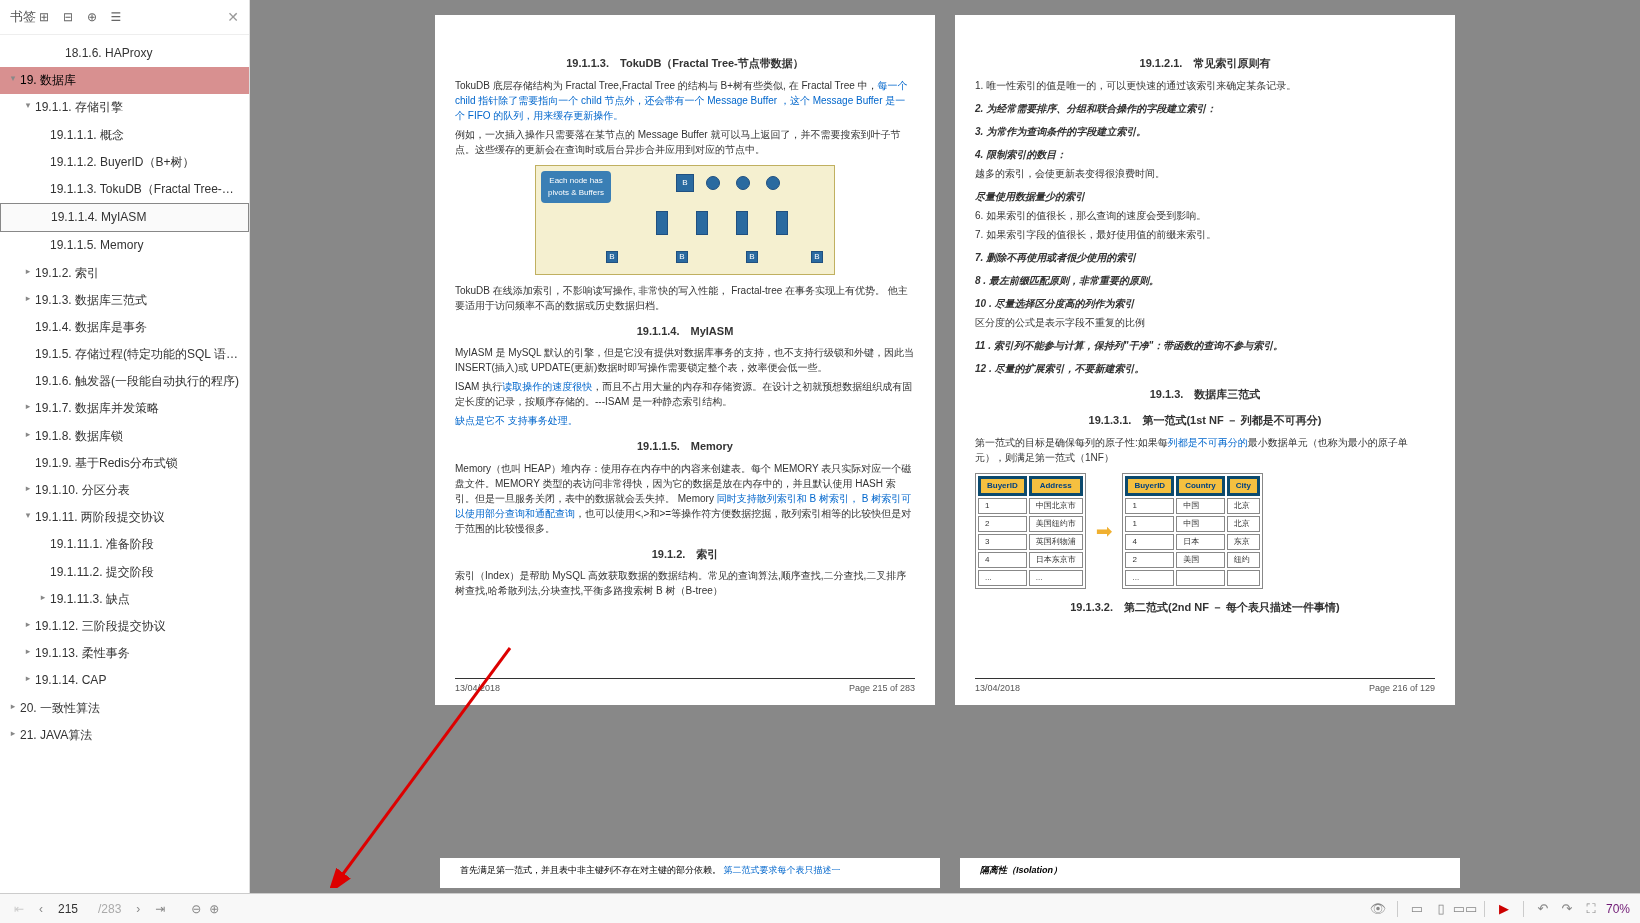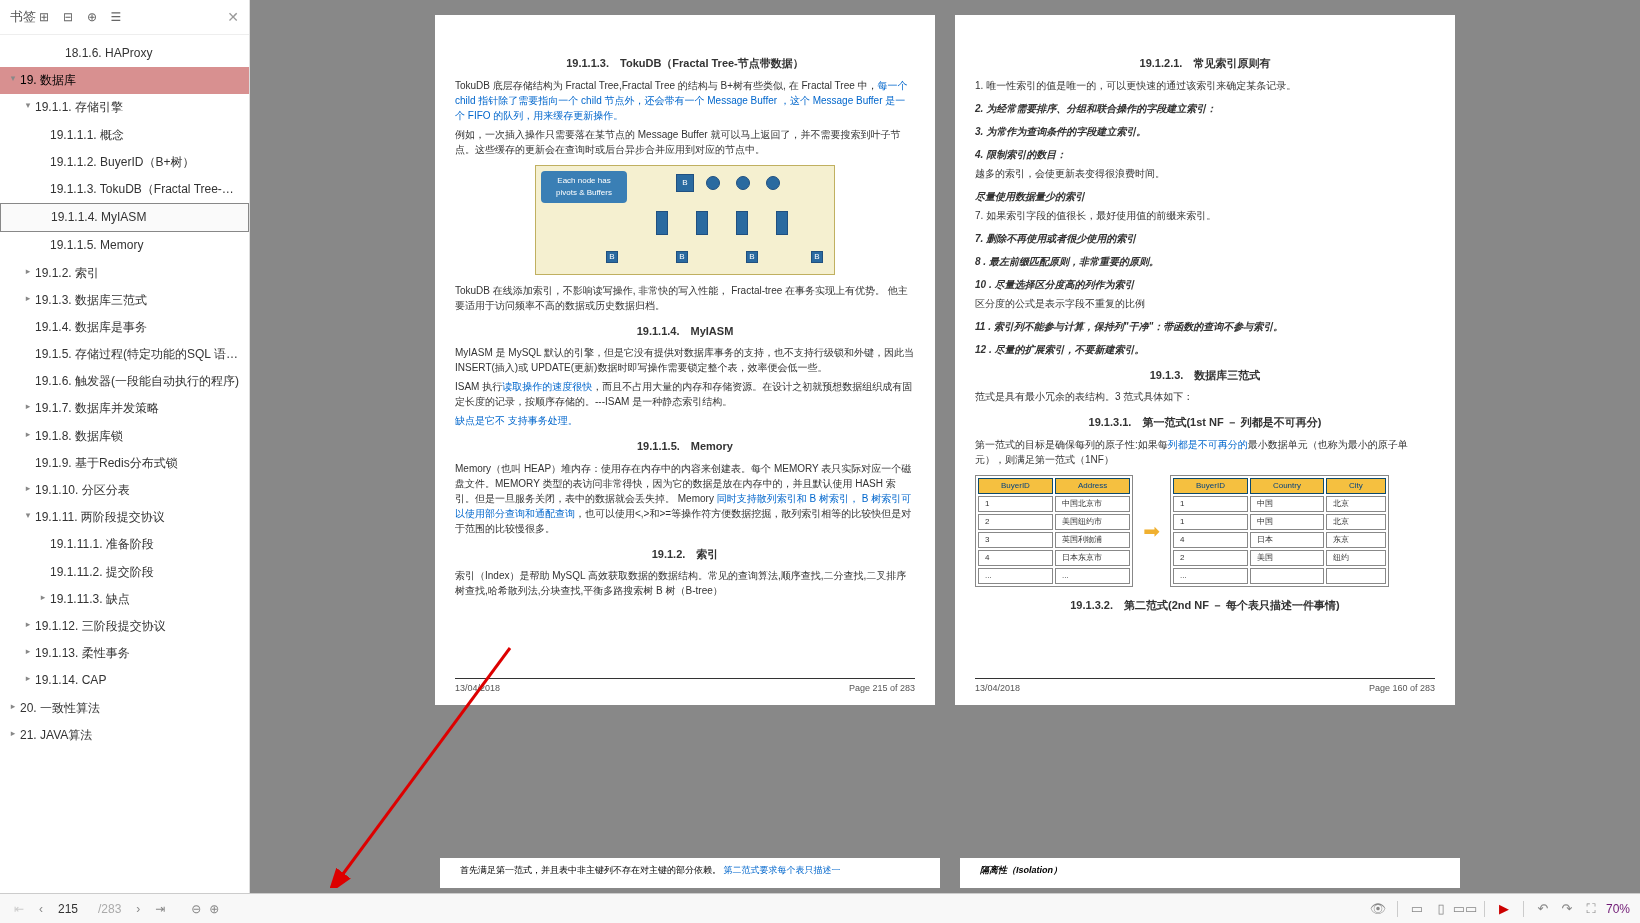--- a/index.html
+++ b/index.html
@@ -25,25 +25,25 @@
 .tree-item.l3 .arrow { left: 34px; }
 .content { flex: 1; background: #888; display: flex; gap: 20px; padding: 15px; overflow: auto; justify-content:center; position:relative;}
 .page { background: #fff; width: 500px; height: 690px; padding: 30px 20px 15px 20px; font-size: 10px; color: #333; position: relative; line-height:1.5;}
 .page h4 { font-size: 11px; font-weight: bold; margin: 10px 0 6px; text-align:center; }
 .page h5 { font-size: 10px; font-weight: bold; margin: 8px 0 4px; }
 .page p { margin: 4px 0; }
 .blue { color: #0066cc; }
 .italic-bold { font-style: italic; font-weight: bold; }
 .page-footer { position: absolute; bottom: 10px; left: 20px; right: 20px; display: flex; justify-content: space-between; font-size: 9px; color:#555; border-top:1px solid #333; padding-top:3px;}
 .tree-diagram { background: #f5f0d0; border:1px solid #c0b060; margin: 8px auto; width: 300px; height: 110px; position:relative; font-size:8px;}
-.callout { position:absolute; left:5px; top:5px; background:#3a7fb5; color:#fff; padding:4px 6px; border-radius:4px; font-size:8px; width:86px; text-align:center;}
+.callout { position:absolute; left:5px; top:5px; background:#3a7fb5; color:#fff; padding:4px 6px; border-radius:4px; font-size:8px; width:70px; text-align:center;}
 .bnode { position:absolute; background:#2a6aa0; color:#fff; border:1px solid #205080; font-size:8px; display:flex; align-items:center; justify-content:center;}
 .table-diag { display:flex; align-items:center; gap:10px; margin:8px 0; font-size:8px;}
 .mini-table { border:1px solid #888;}
-.mini-table th { background:#f5c040; border:1px solid #0c4a6e; padding:1px 22px; font-weight:normal; color:#004080;}
+.mini-table th { background:#f5c040; border:3px solid #0c4a6e; padding:1px 6px; font-weight:bold; color:#004080;}
 .mini-table td { border:1px solid #888; padding:1px 6px; background:#fff;}
 .arrow-big { font-size:20px; color:#f0b030;}
 .red-arrow { position:absolute; left:80px; bottom:5px; width:200px; height:250px; pointer-events:none;}
 .bottom-bar { height: 30px; background: #f8f8f8; border-top: 1px solid #ccc; display: flex; align-items: center; padding: 0 10px; font-size: 12px; color: #666; }
 .nav-btns { display:flex; align-items:center; gap:4px; margin-right:8px;}
 .nav-btn { width:18px; height:18px; cursor:pointer; display:flex; align-items:center; justify-content:center; color:#888;}
 .nav-btn.disabled { color:#ccc;}
 .page-input { width:40px; border:none; background:transparent; color:#333; font-size:12px;}
 .page-total { color:#aaa;text-align:center;}
 .bottom-spacer { flex:1;}
@@ -135,29 +135,29 @@
     </div>
 
     <div class="page">
       <h4>19.1.2.1.　常见索引原则有</h4>
       <p>1. <span>唯一性索引的值是唯一的，可以更快速的通过该索引来确定某条记录。</span></p>
       <h5 class="italic-bold">2. <span>为经常需要排序、分组和联合操作的字段建立索引：</span></h5>
       <h5 class="italic-bold">3. <span>为常作为查询条件的字段建立索引。</span></h5>
       <h5 class="italic-bold">4. <span>限制索引的数目：</span></h5>
       <p>越多的索引，会使更新表变得很浪费时间。</p>
       <h5 class="italic-bold">尽量使用数据量少的索引</h5>
+      <p>6. <span>如果索引的值很长，那么查询的速度会受到影响。</span></p>
       <p>7. <span>如果索引字段的值很长，最好使用值的前缀来索引。</span></p>
       <h5 class="italic-bold">7. <span>删除不再使用或者很少使用的索引</span></h5>
       <h5 class="italic-bold">8 . <span>最左前缀匹配原则，非常重要的原则。</span></h5>
       <h5 class="italic-bold">10 . <span>尽量选择区分度高的列作为索引</span></h5>
       <p>区分度的公式是表示字段不重复的比例</p>
       <h5 class="italic-bold">11 . <span>索引列不能参与计算，保持列"干净"：带函数的查询不参与索引。</span></h5>
       <h5 class="italic-bold">12 . <span>尽量的扩展索引，不要新建索引。</span></h5>
       <h4>19.1.3.　数据库三范式</h4>
-      <p>范式是具有最小冗余的表结构。3 范式具体如下：</p>
       <h4>19.1.3.1.　第一范式(1st NF － 列都是不可再分)</h4>
       <p><span>第一范式的目标是确保每列的原子性:如果每</span><span class="blue">列都是不可再分的</span><span>最小数据单元（也称为最小的原子单元），则满足第一范式（1NF）</span></p>
       <div class="table-diag">
         <table class="mini-table" id="tbl1">
             <tbody>
               <tr>
                 <th>BuyerID</th>
                 <th>Address</th>
               </tr>
               <tr>
@@ -214,21 +214,21 @@
                 <td>...</td>
                 <td></td>
                 <td></td>
               </tr>
             </tbody>
           </table>
       </div>
       <h4>19.1.3.2.　第二范式(2nd NF － 每个表只描述一件事情)</h4>
       <div class="page-footer">
         <span>13/04/2018</span>
-        <span>Page 160 of 283</span>
+        <span>Page 216 of 129</span>
       </div>
     </div>
 
     <svg class="red-arrow" viewBox="0 0 200 250">
       <defs>
           <marker id="ah" markerWidth="10" markerHeight="10" refX="2" refY="3" orient="auto">
             <path d="M0,0 L0,6 L9,3 z" fill="#d00"></path>
           </marker>
         </defs>
       <line x1="180" y1="10" x2="10" y2="240" stroke="#d00" stroke-width="3" marker-end="url(#ah)"></line>

